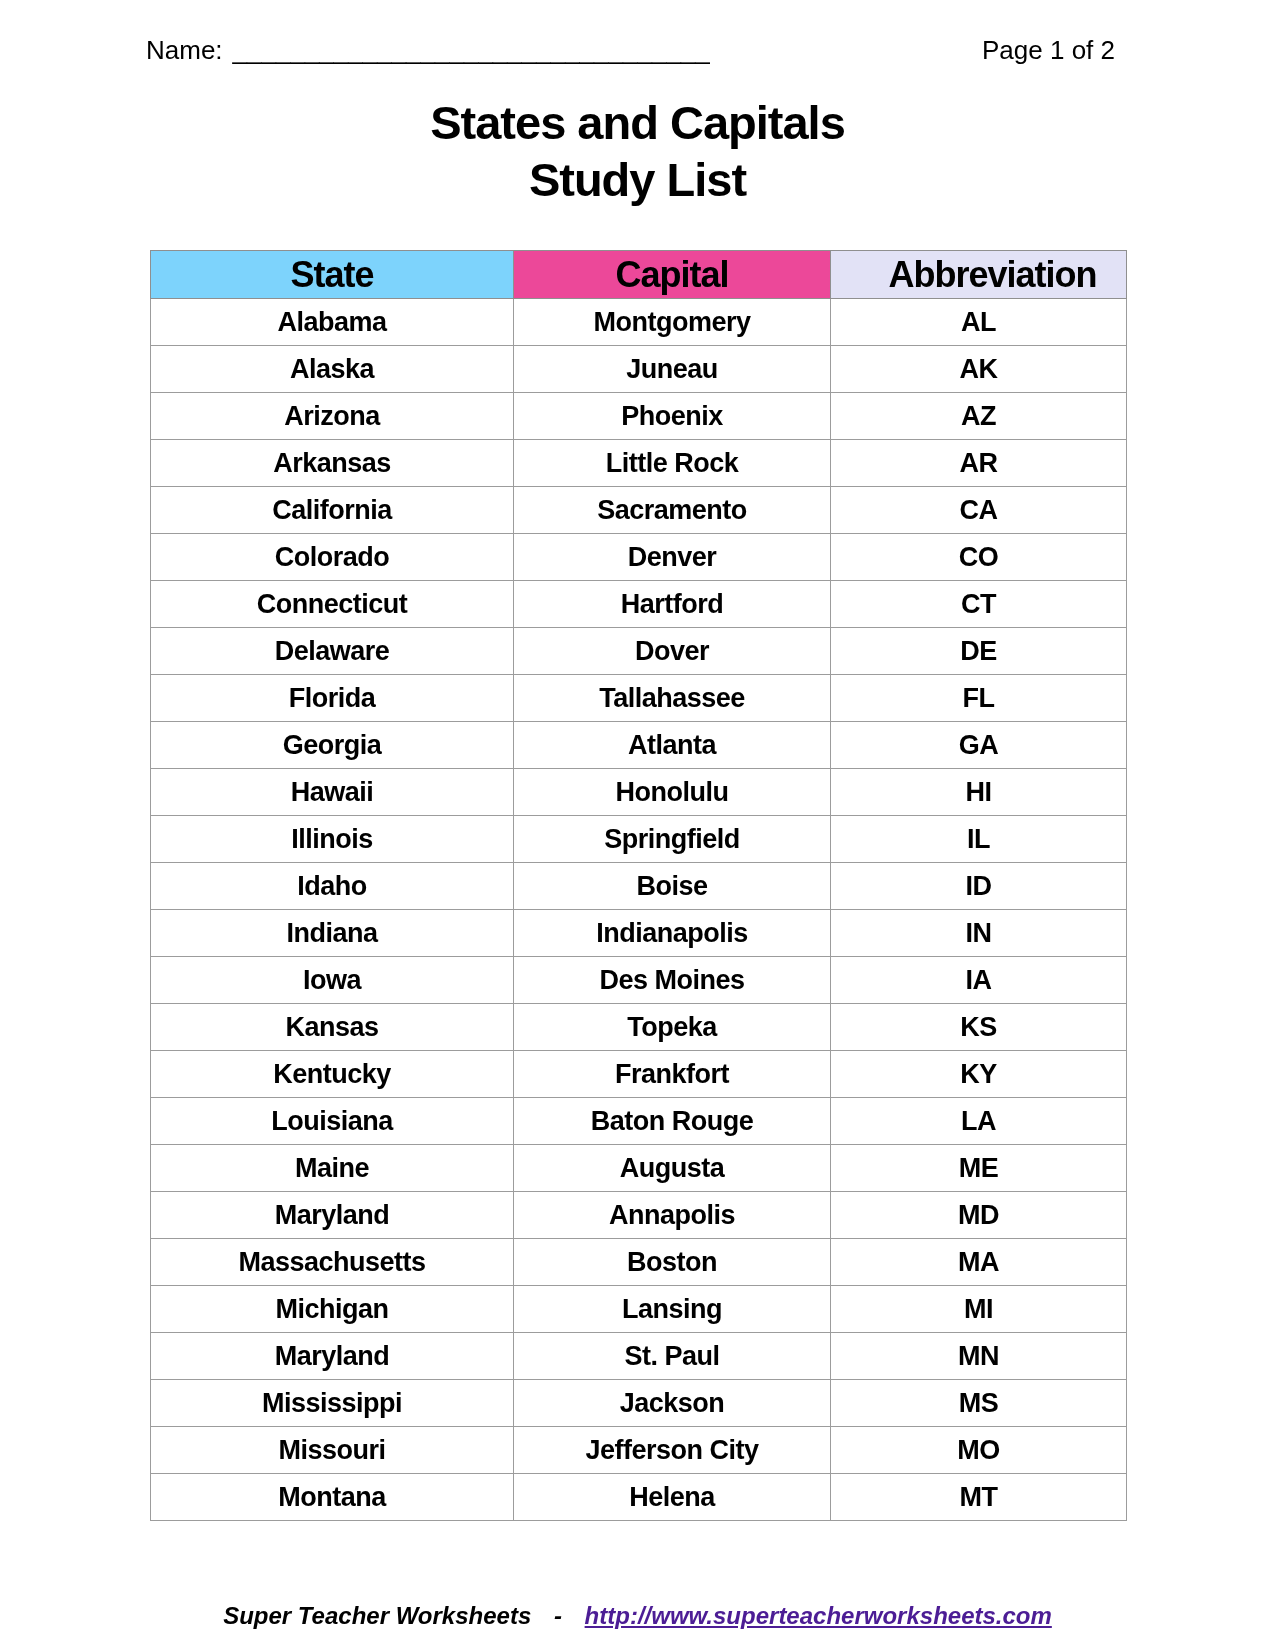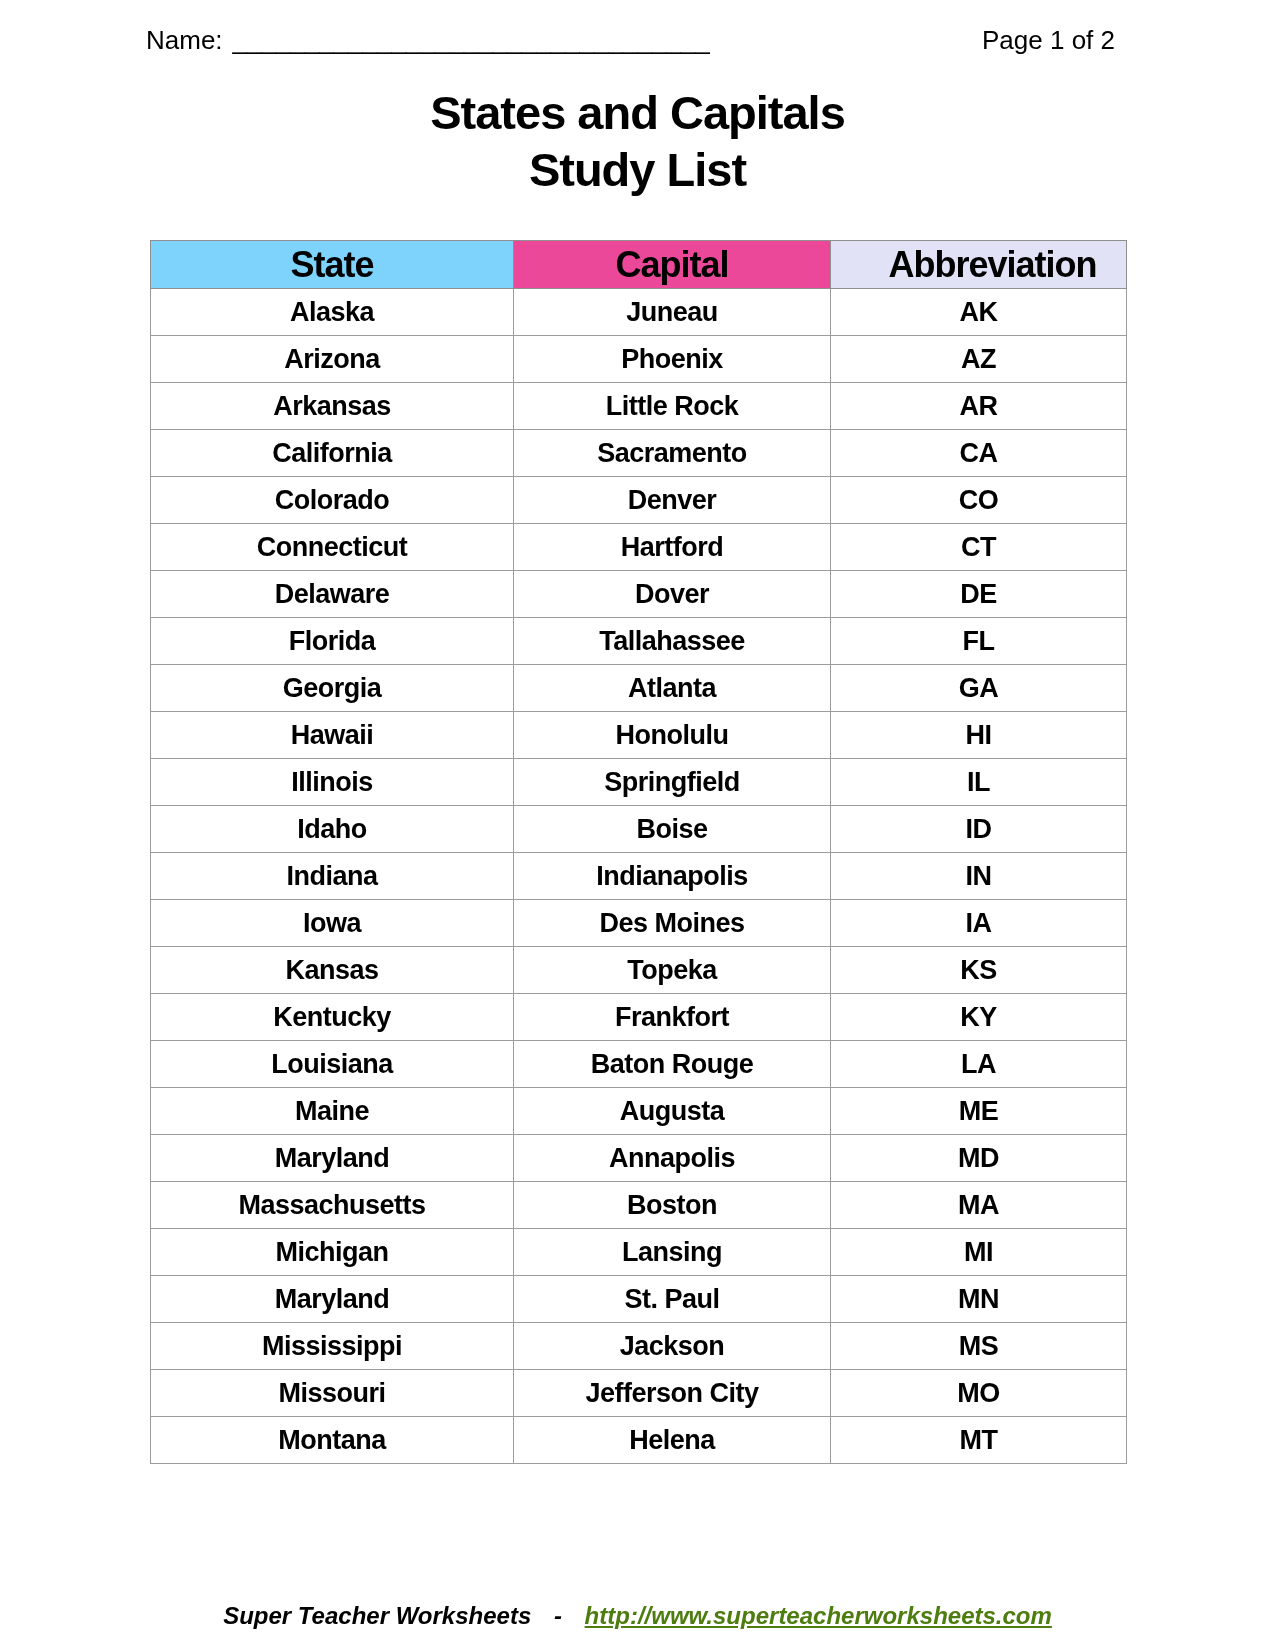--- a/index.html
+++ b/index.html
@@ -12,21 +12,21 @@
     height: 1650px;
     position: relative;
     font-family: "Liberation Sans", sans-serif;
     color: #000000;
     overflow: hidden;
   }
   .top-row {
     display: flex;
     justify-content: space-between;
     align-items: flex-start;
-    padding: 24px 160px 0 146px;
+    padding: 34px 160px 0 146px;
     font-size: 26px;
     line-height: 32px;
   }
   .name-block {
     white-space: nowrap;
   }
   .name-line {
     margin-left: 10px;
     letter-spacing: 0px;
   }
@@ -105,20 +105,25 @@
   </colgroup>
   <thead>
     <tr>
       <th style="background: #7dd3fc;">State</th>
       <th style="background: #ec4899;">Capital</th>
       <th style="background: rgb(226, 226, 246); padding-left: 28px;">Abbreviation</th>
     </tr>
   </thead>
   <tbody>
       <tr>
+        <td>Alabama</td>
+        <td>Montgomery</td>
+        <td>AL</td>
+      </tr>
+      <tr>
         <td>Alaska</td>
         <td>Juneau</td>
         <td>AK</td>
       </tr>
       <tr>
         <td>Arizona</td>
         <td>Phoenix</td>
         <td>AZ</td>
       </tr>
       <tr>
@@ -235,14 +240,14 @@
         <td>Montana</td>
         <td>Helena</td>
         <td>MT</td>
       </tr>
     </tbody>
 </table>
 
 <div class="footer">
   <span class="brand">Super Teacher Worksheets</span>
   <span class="sep">-</span>
-  <a href="#" style="color: #4d7c0f;">http://www.superteacherworksheets.com</a>
+  <a href="#" style="color: #4c1d95;">http://www.superteacherworksheets.com</a>
 </div>
 
 </body></html>

